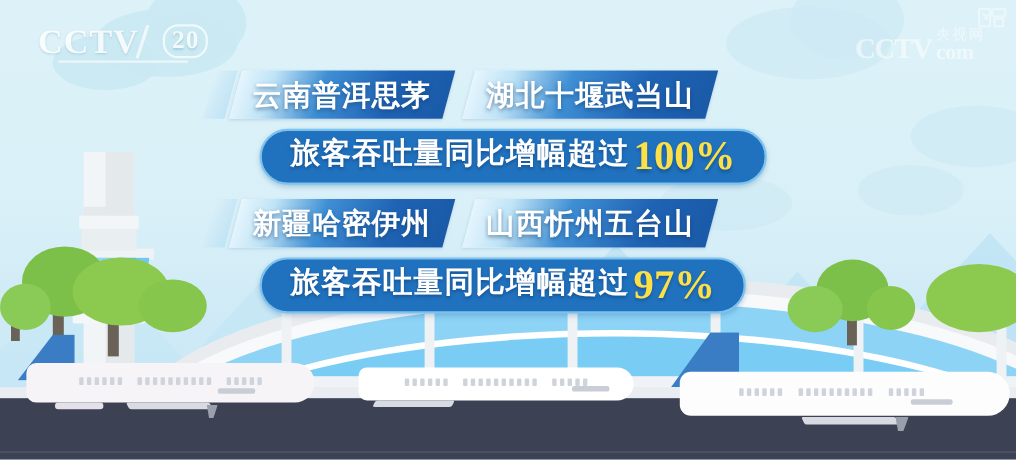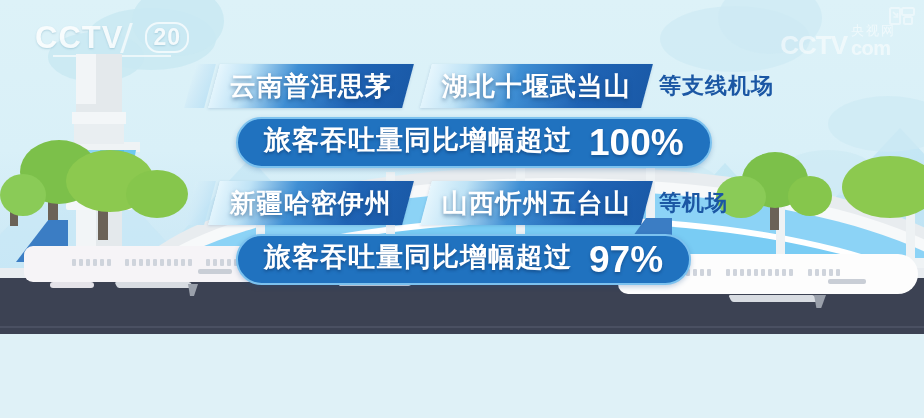--- a/index.html
+++ b/index.html
@@ -2,22 +2,23 @@
 <html><head>
 <meta charset="utf-8">
 <style>
   html,body{margin:0;padding:0;}
   body{
     width:924px;height:418px;overflow:hidden;
     font-family:"Liberation Sans","DejaVu Sans",sans-serif;
     background:#dff1f7;
   }
   #stage{
-    position:relative;width:924px;height:334px;overflow:hidden;
+    position:relative;width:924px;height:418px;overflow:hidden;
     background:linear-gradient(180deg,#ddf2f8 0%,#d9f0f8 45%,#cfeaf6 70%,#c9e8f6 100%);
+    font-family:Liberation Serif, serif;
   }
 
   
   .cloud{position:absolute;background:#c9e9f2;border-radius:50%;opacity:.85;}
   .cloud2{position:absolute;background:#cdeaf3;border-radius:50%;opacity:.7;}
 
   
   .mtn{position:absolute;width:0;height:0;border-style:solid;border-color:transparent;}
 
   
@@ -92,21 +93,21 @@
     position:absolute;height:47px;display:flex;align-items:center;justify-content:center;
     background:#2072bf;border:2px solid #7cc2ef;border-radius:26px;
     padding:0 26px;box-shadow:0 2px 5px rgba(25,75,140,.25);
   }
   .pill .ptxt{
     color:#ffffff;font-size:27px;font-weight:700;letter-spacing:1px;white-space:nowrap;
     text-shadow:0 2px 3px rgba(12,50,100,.5);
     display:flex;align-items:flex-start;
   }
   .pill .pnum{
-    color:#ffffff;font-size:37px;font-weight:800;letter-spacing:0px;margin-left:17px;
+    color:#fde047;font-size:37px;font-weight:800;letter-spacing:0px;margin-left:4px;
     text-shadow:0 2px 3px rgba(12,50,100,.45);
   }
 </style>
 </head>
 <body>
 
 <div id="stage">
 
   <div>
     <div class="mtn" style="left:140px;bottom:56px;border-width:0 110px 120px 110px;border-bottom-color:#bfe4f4;opacity:.55;"></div>
@@ -328,40 +329,38 @@
 
   <div class="chiprow" style="left:190px;top:64px;">
     <div class="sliver"></div>
     <div class="chip">
       <span class="txt">云南普洱思茅</span>
     </div>
     <div style="width:18px"></div>
     <div class="chip">
       <span class="txt">湖北十堰武当山</span>
     </div>
-    <span class="tailtxt">等支线机场</span>
   </div>
 
   <div class="pill" style="left:236px;top:117px;">
     <span class="ptxt">
       <span>旅客吞吐量同比增幅超过</span>
       <span class="pnum">100%</span>
     </span>
   </div>
 
   <div class="chiprow" style="left:190px;top:181px;">
     <div class="sliver"></div>
     <div class="chip">
       <span class="txt">新疆哈密伊州</span>
     </div>
     <div style="width:18px"></div>
     <div class="chip">
       <span class="txt">山西忻州五台山</span>
     </div>
-    <span class="tailtxt">等机场</span>
   </div>
 
   <div class="pill" style="left:236px;top:234px;">
     <span class="ptxt">
       <span>旅客吞吐量同比增幅超过</span>
       <span class="pnum">97%</span>
     </span>
   </div>
 
 </div>

